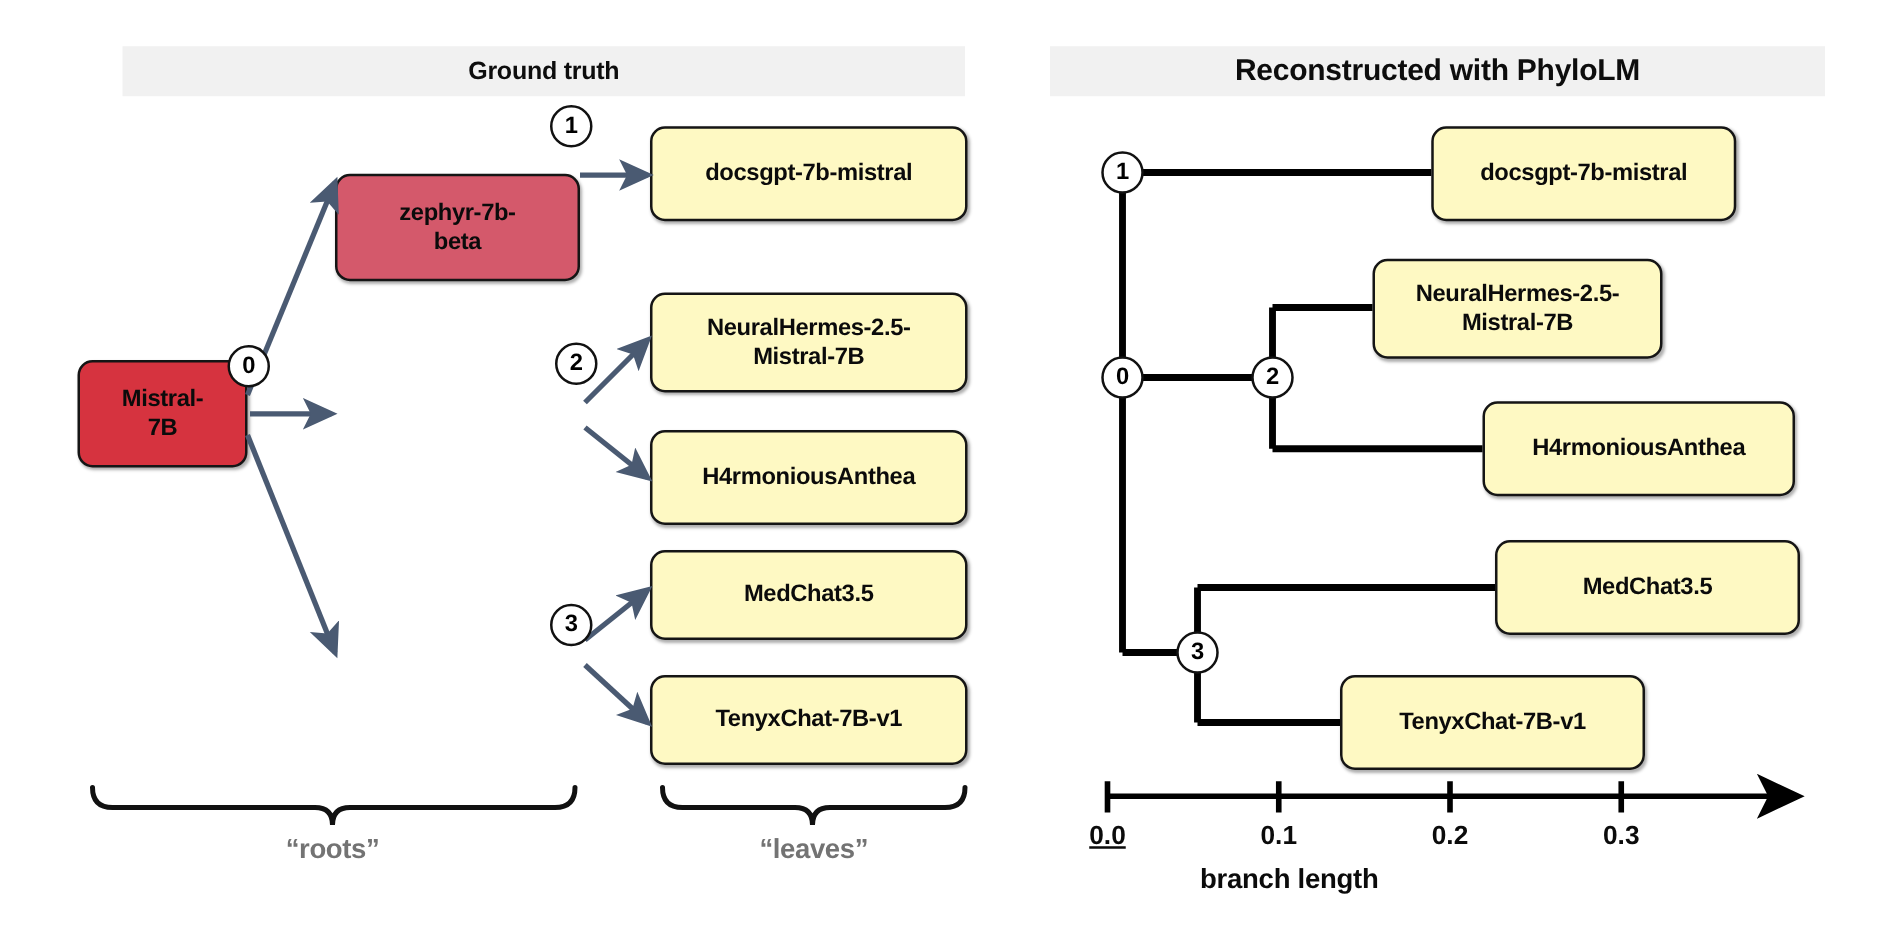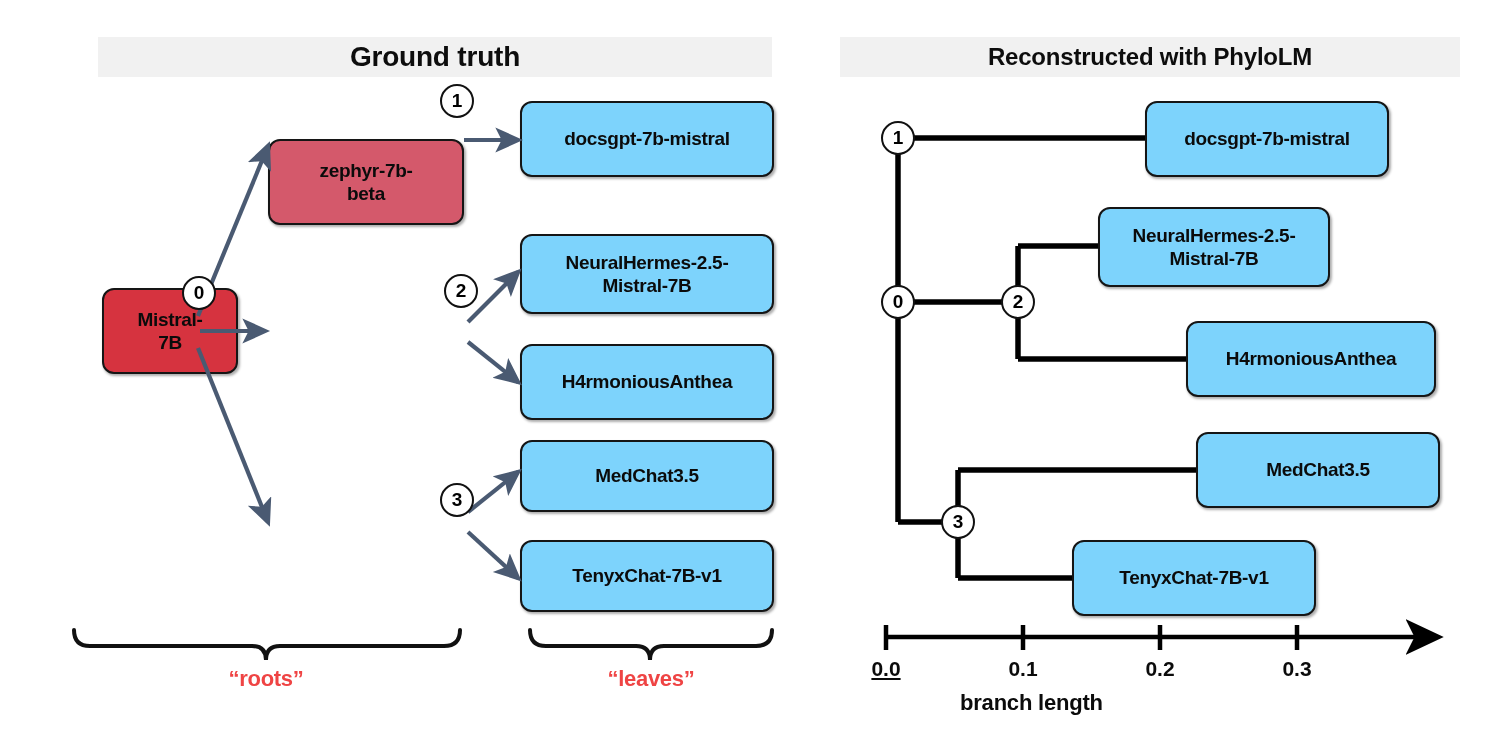--- a/index.html
+++ b/index.html
@@ -14,42 +14,42 @@
 
   
   .panel-header{
     position:absolute;
     background:#f1f1f1;
     display:flex;align-items:center;justify-content:center;
     font-weight:bold;
     color:#0d0d0d;
     letter-spacing:-0.2px;
   }
-  #hdr-left{left:98px;top:37px;width:674px;height:40px;font-size:28px;}
+  #hdr-left{left:98px;top:37px;width:674px;height:40px;font-size:20px;}
   #hdr-right{left:840px;top:37px;width:620px;height:40px;font-size:24px;}
 
   
   .nbox{
     position:absolute;
     box-sizing:border-box;
     border:2px solid #151515;
     border-radius:12px;
     display:flex;align-items:center;justify-content:center;
     text-align:center;
     font-weight:bold;
     color:#0b0b0b;
     font-size:19px;
     line-height:1.22;
     padding:2px 6px;
     letter-spacing:-0.3px;
     box-shadow:1.5px 2px 2.5px rgba(0,0,0,.32);
   }
-  .nbox.root{background:#d6333f;margin-left:40px;}
+  .nbox.root{background:#d6333f;}
   .nbox.mid{background:#d4596b;margin-top:43px;}
-  .nbox.leaf{background:#7dd3fc;}
+  .nbox.leaf{background:#fef9c3;}
 
   
   .badge{
     position:absolute;
     width:34px;height:34px;
     border-radius:50%;
     background:#ffffff;
     border:2.4px solid #111;
     display:flex;align-items:center;justify-content:center;
     font-size:19px;font-weight:bold;color:#000;
@@ -59,21 +59,21 @@
 
   
   svg.overlay{position:absolute;left:0;top:0;width:1504px;height:750px;pointer-events:none;}
   svg.overlay.arrows{z-index:5;}
   svg.overlay.tree{z-index:5;}
   svg.overlay.braces{z-index:30;}
 
   
   .brace-label{
     position:absolute;
-    font-weight:bold;font-size:22px;color:#ef4444;
+    font-weight:bold;font-size:22px;color:#737373;
     text-align:center;
     letter-spacing:-0.3px;
   }
 
   
   .tick-label{
     position:absolute;
     font-weight:bold;font-size:21px;color:#0b0b0b;
     text-align:center;width:70px;
   }

